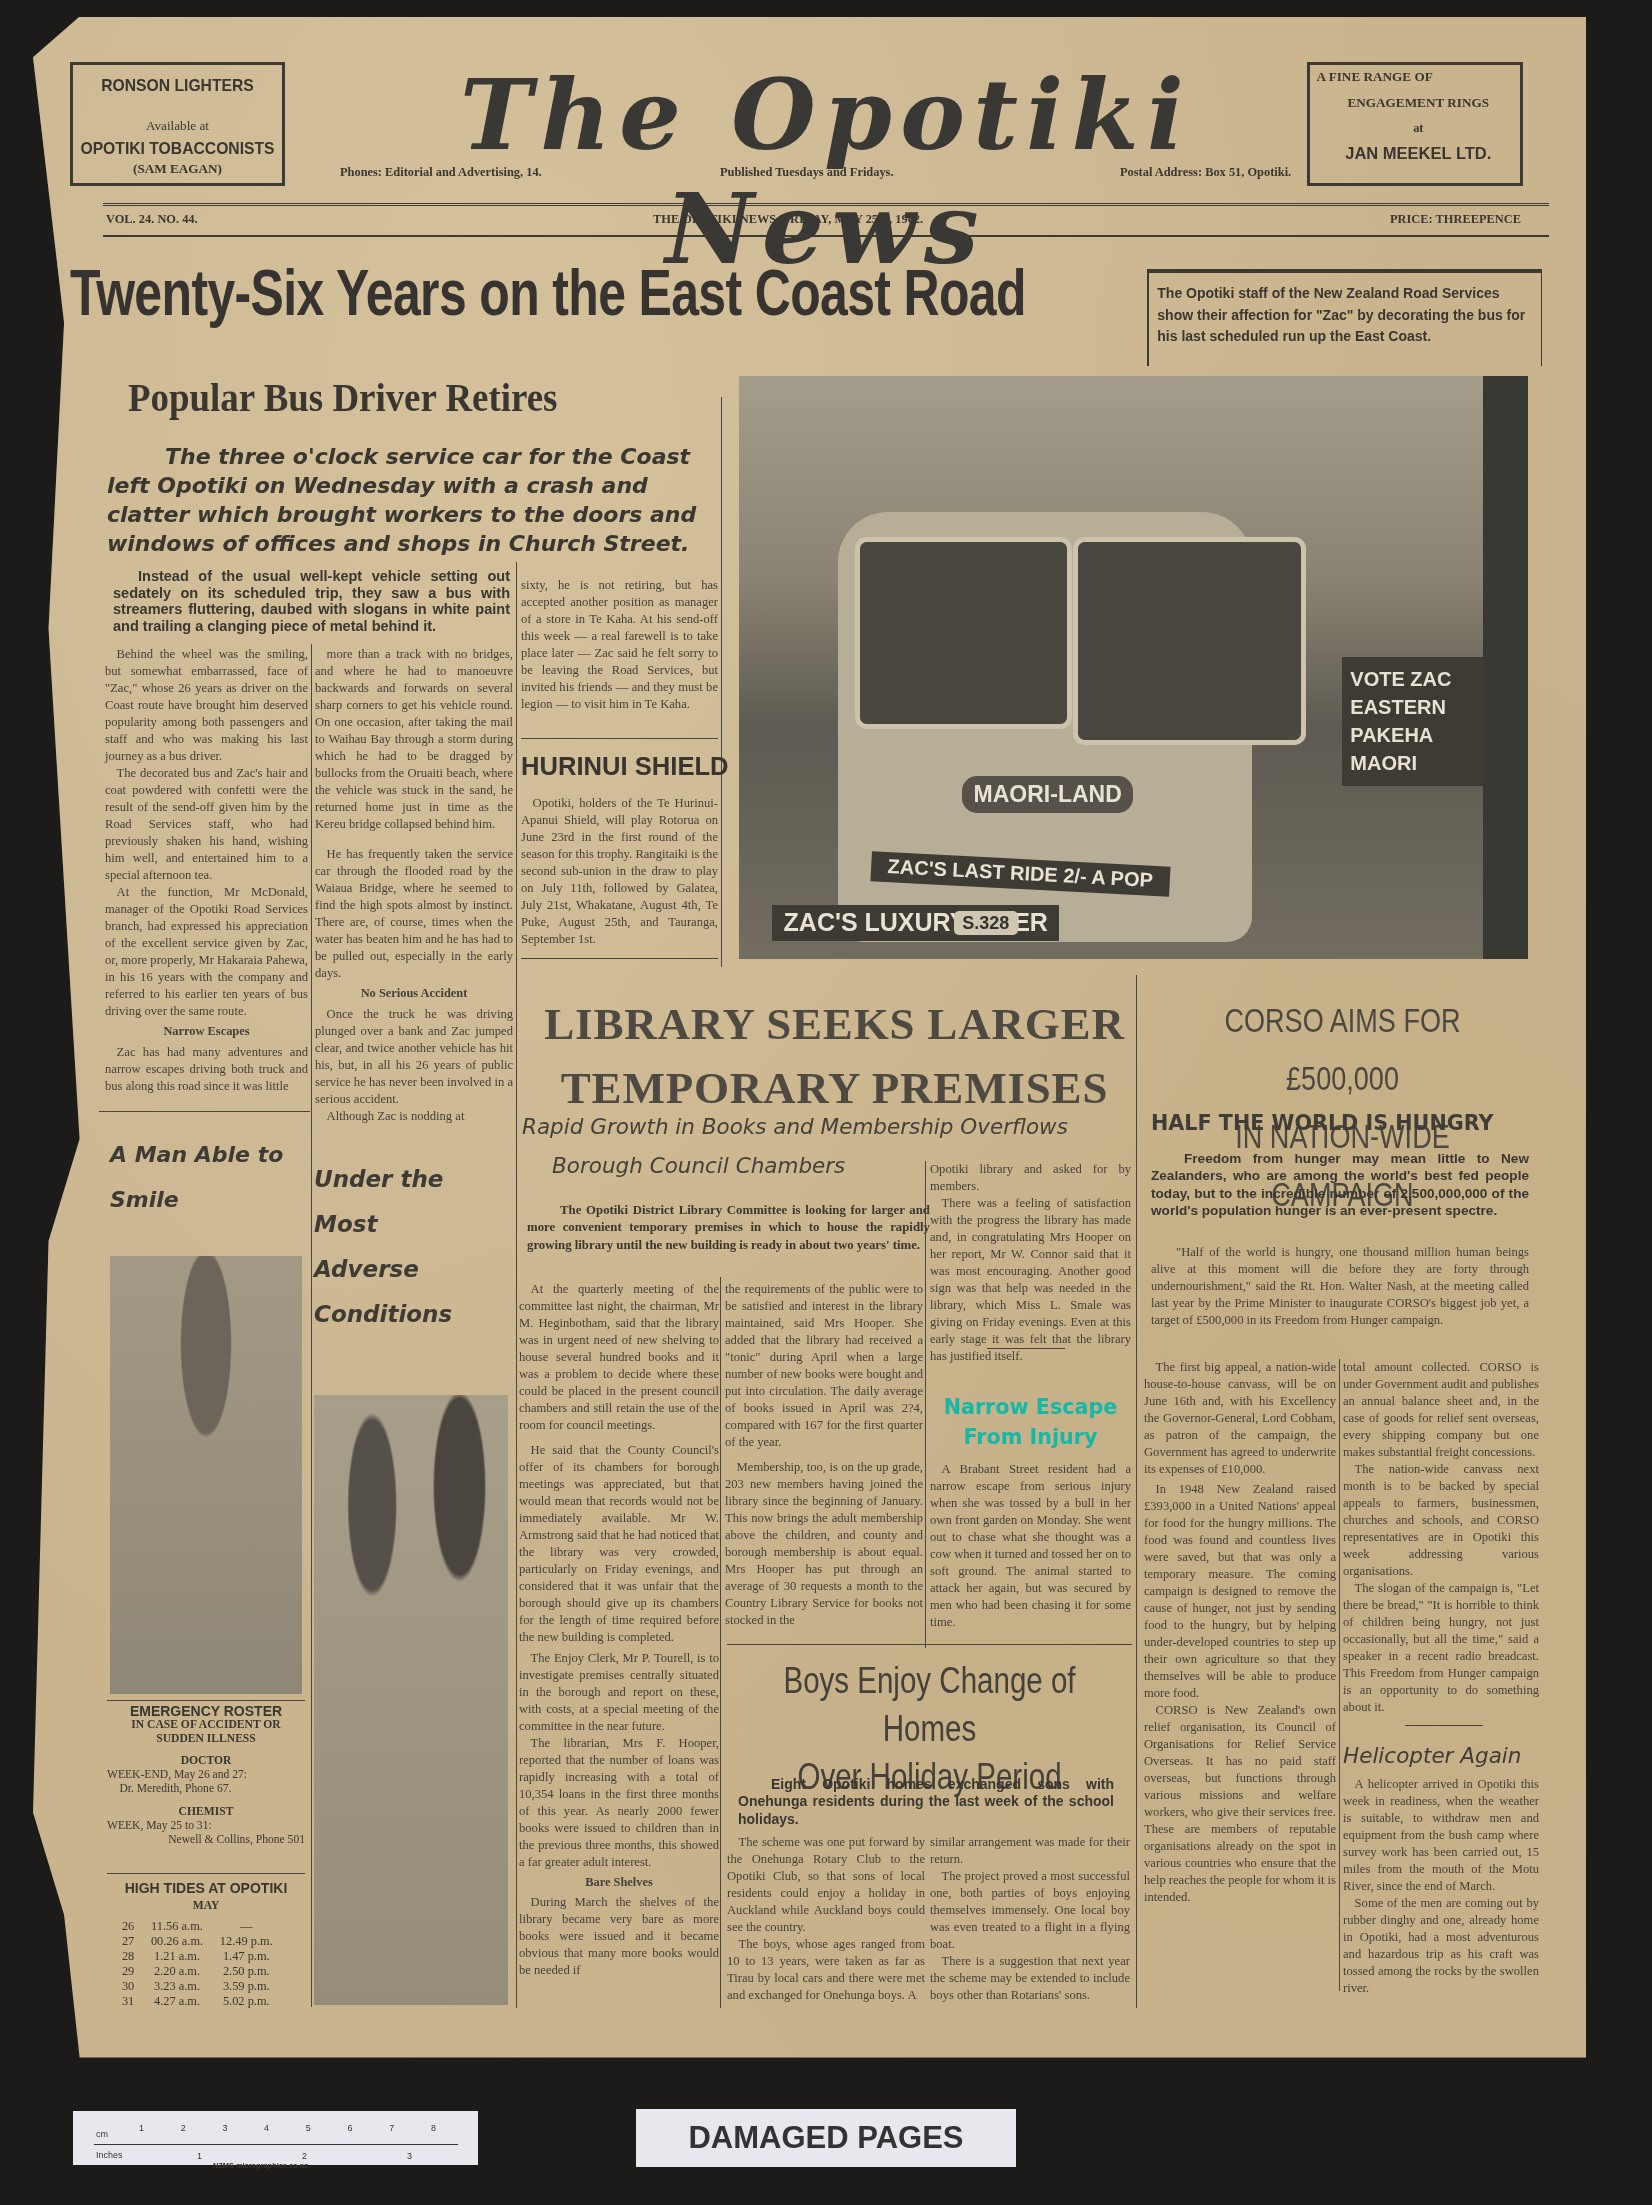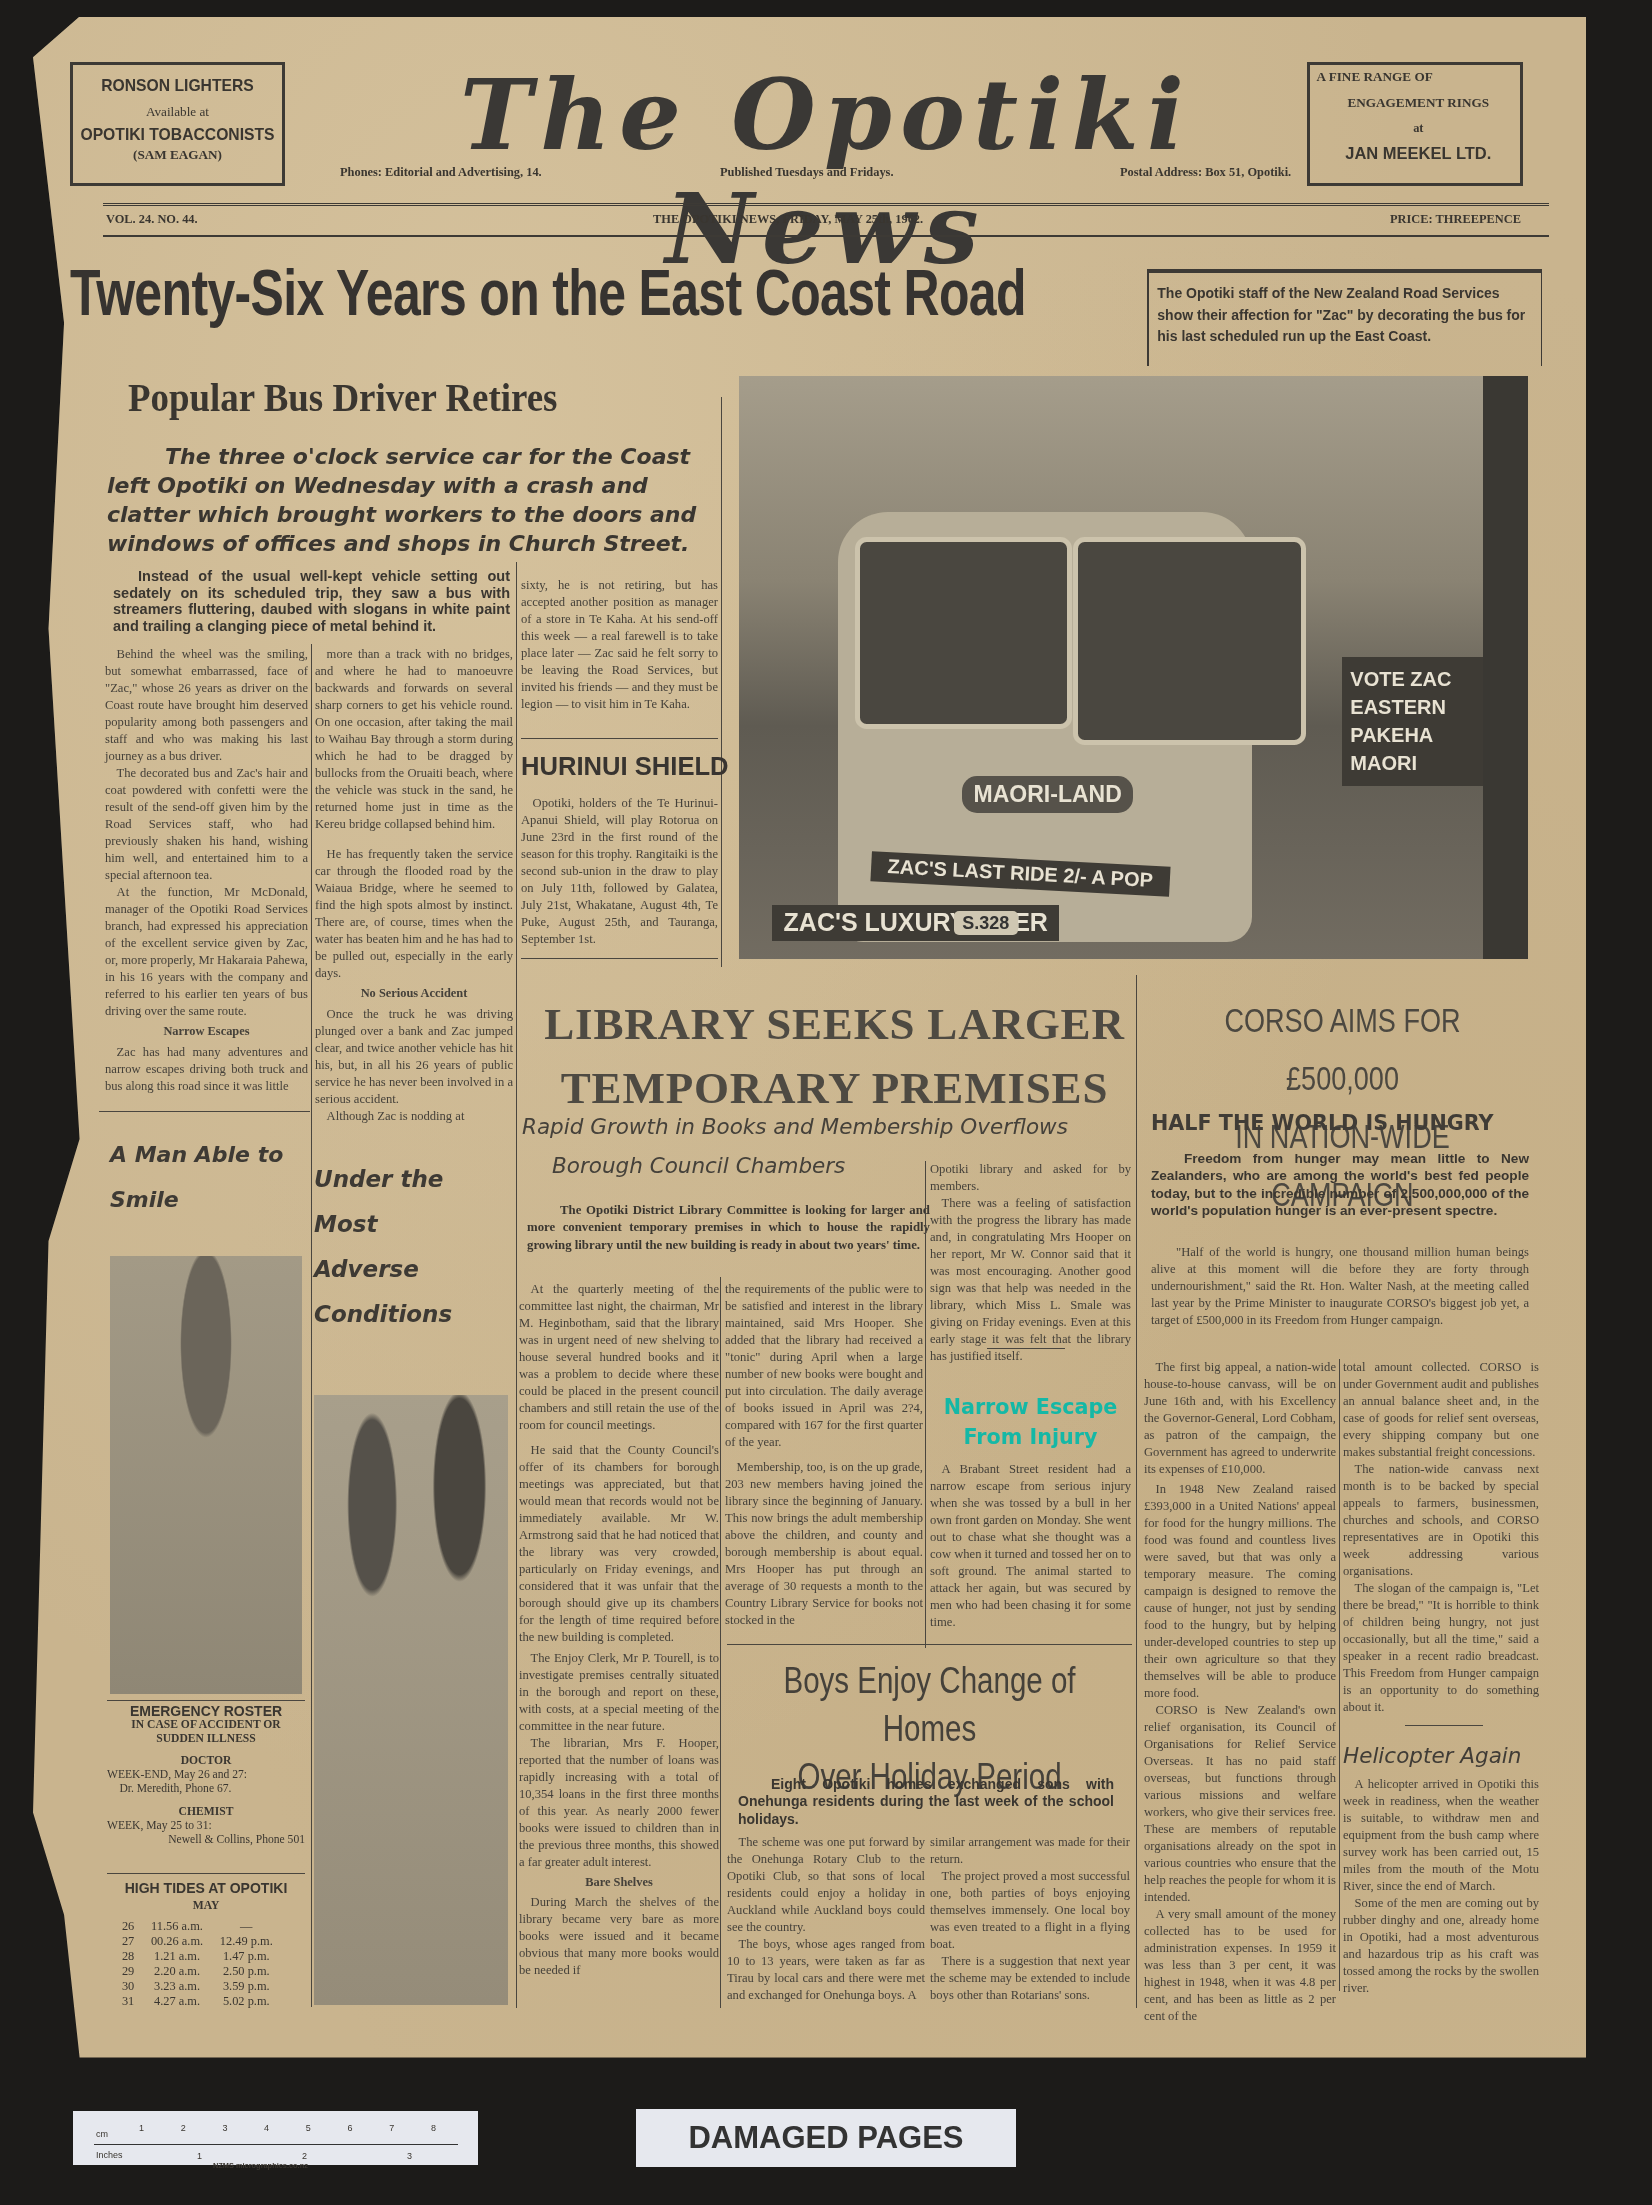--- a/index.html
+++ b/index.html
@@ -33,21 +33,21 @@
   .tides td{padding:0 8.3px;font-size:12.4px;}
   .ruler{left:73px;top:2111px;width:405px;height:54px;background:#e6e8ee;}
   .damaged{left:636px;top:2109px;width:380px;height:58px;background:#e6e8ee;text-align:center;font-family:"Liberation Sans",sans-serif;font-weight:bold;font-size:31px;line-height:58px;color:#333;}
 </style>
 </head>
 <body>
 
 <div class="page"></div>
 
 <div class="abs box ad ad-l">
-  <b style="font-size:15.7px;margin-bottom:9px">RONSON LIGHTERS</b>
+  <b style="font-size:15.7px;margin-bottom:23px">RONSON LIGHTERS</b>
   <span style="display:block;font-size:13.2px;margin-bottom:6.6px">Available at</span>
   <b style="font-size:15.7px;margin-bottom:3.3px">OPOTIKI TOBACCONISTS</b>
   <span style="display:block;font-size:13.2px;font-weight:bold">(SAM EAGAN)</span>
 </div>
 <div class="abs box ad ad-r" style="text-align:left;padding-left:6.6px">
   <span style="display:block;font-size:13.2px;font-weight:bold;margin-bottom:10px">A FINE RANGE OF</span>
   <span style="display:block;font-size:13.2px;font-weight:bold;text-align:center;margin-bottom:10px">ENGAGEMENT RINGS</span>
   <span style="display:block;font-size:12.4px;font-weight:bold;text-align:center;margin-bottom:8.3px">at</span>
   <b style="font-size:16.5px;text-align:center">JAN MEEKEL LTD.</b>
 </div>
@@ -226,21 +226,20 @@
 </div>
 <div class="abs" style="left:1151px;top:1111px;font-family:'DejaVu Sans',sans-serif;font-weight:bold;font-size:20.7px;color:#403c36;white-space:nowrap">HALF THE WORLD IS HUNGRY</div>
 <div class="abs" style="left:1151px;top:1150px;width:378px;font-family:'Liberation Sans',sans-serif;font-weight:bold;font-size:13.6px;line-height:17.4px;text-indent:33px;text-align:justify">Freedom from hunger may mean little to New Zealanders, who are among the world's best fed people today, but to the incredible number of 2,500,000,000 of the world's population hunger is an ever-present spectre.</div>
 <div class="col" style="left:1151px;top:1244px;width:378px">
   <p style="text-indent:25px">"Half of the world is hungry, one thousand million human beings alive at this moment will die before they are forty through undernourishment," said the Rt. Hon. Walter Nash, at the meeting called last year by the Prime Minister to inaugurate CORSO's biggest job yet, a target of £500,000 in its Freedom from Hunger campaign.</p>
 </div>
 <div class="col" style="left:1144px;top:1359px;width:192px">
   <p>The first big appeal, a nation-wide house-to-house canvass, will be on June 16th and, with his Excellency the Governor-General, Lord Cobham, as patron of the campaign, the Government has agreed to underwrite its expenses of £10,000.</p>
   <p style="margin-top:3.3px">In 1948 New Zealand raised £393,000 in a United Nations' appeal for food for the hungry millions. The food was found and countless lives were saved, but that was only a temporary measure. The coming campaign is designed to remove the cause of hunger, not just by sending food to the hungry, but by helping under-developed countries to step up their own agriculture so that they themselves will be able to produce more food.</p>
   <p>CORSO is New Zealand's own relief organisation, its Council of Organisations for Relief Service Overseas. It has no paid staff overseas, but functions through various missions and welfare workers, who give their services free. These are members of reputable organisations already on the spot in various countries who ensure that the help reaches the people for whom it is intended.</p>
-  <p>A very small amount of the money collected has to be used for administration expenses. In 1959 it was less than 3 per cent, it was highest in 1948, when it was 4.8 per cent, and has been as little as 2 per cent of the</p>
 </div>
 <div class="vrule" style="left:1339px;top:1359px;height:632px"></div>
 <div class="col" style="left:1343px;top:1359px;width:196px">
   <p style="text-indent:0">total amount collected. CORSO is under Government audit and publishes an annual balance sheet and, in the case of goods for relief sent overseas, every shipping company but one makes substantial freight concessions.</p>
   <p>The nation-wide canvass next month is to be backed by special appeals to farmers, businessmen, churches and schools, and CORSO representatives are in Opotiki this week addressing various organisations.</p>
   <p>The slogan of the campaign is, "Let there be bread," "It is horrible to think of children being hungry, not just occasionally, but all the time," said a speaker in a recent radio breadcast. This Freedom from Hunger campaign is an opportunity to do something about it.</p>
 </div>
 
 <div class="hrule" style="left:1405px;top:1725px;width:78px"></div>
 <div class="abs italic-sans" style="left:1343px;top:1743px;font-size:21.5px;font-weight:normal;color:#403c36;white-space:nowrap">Helicopter Again</div>

